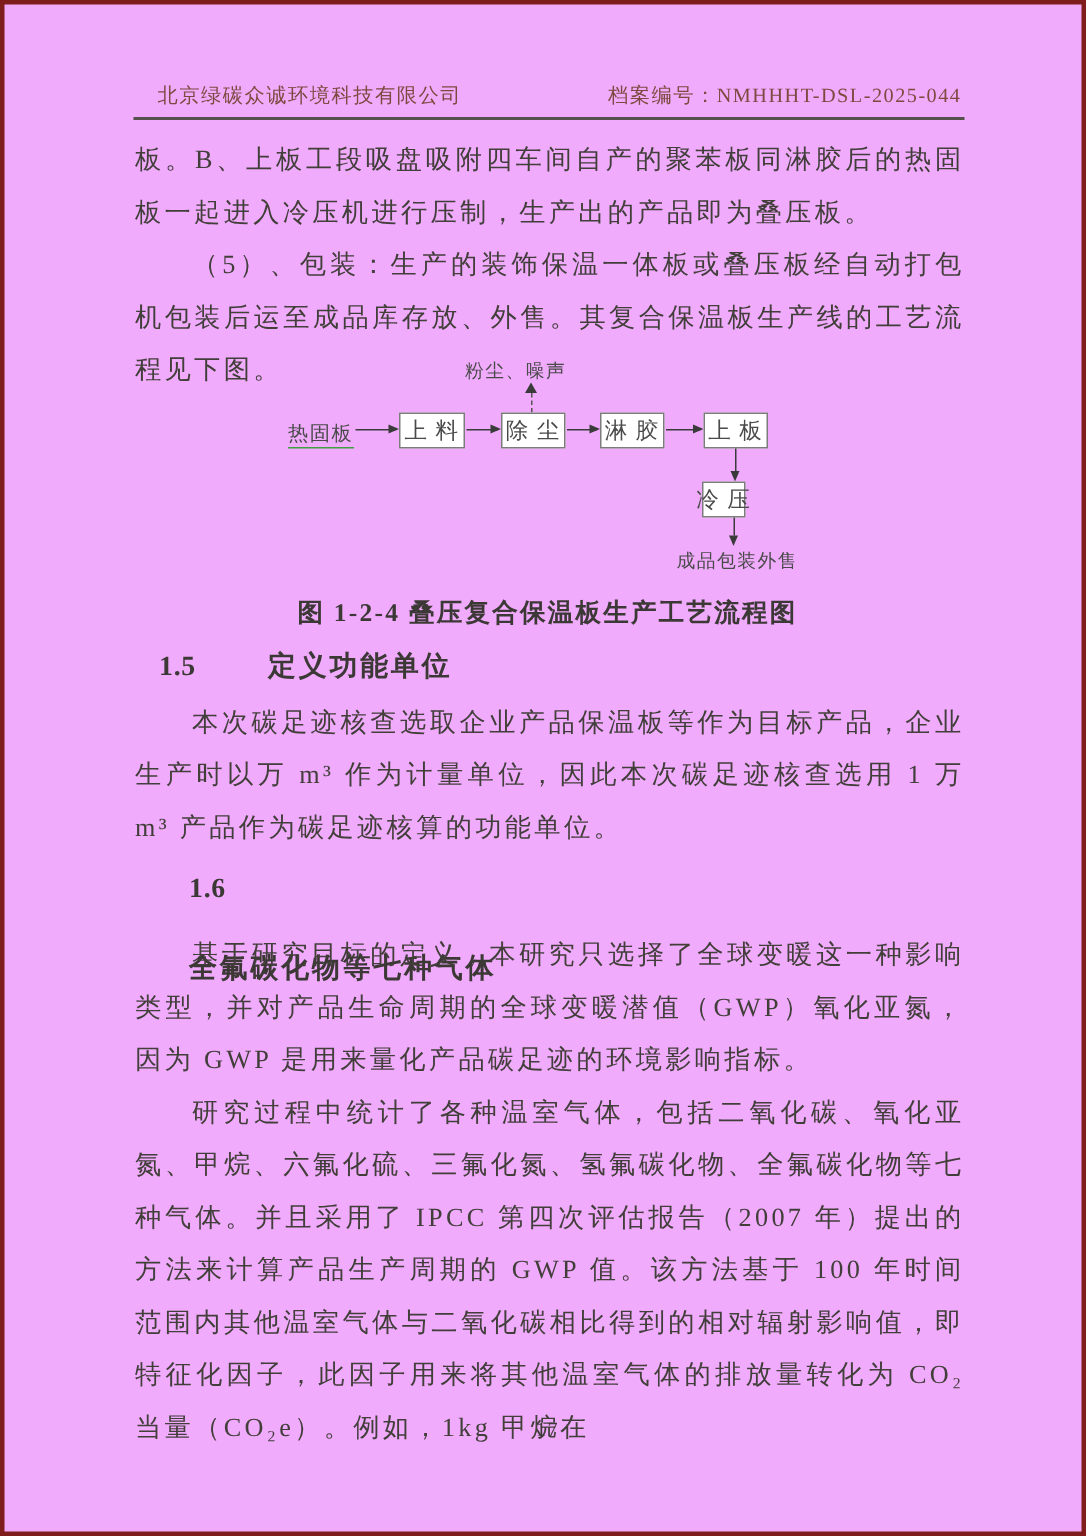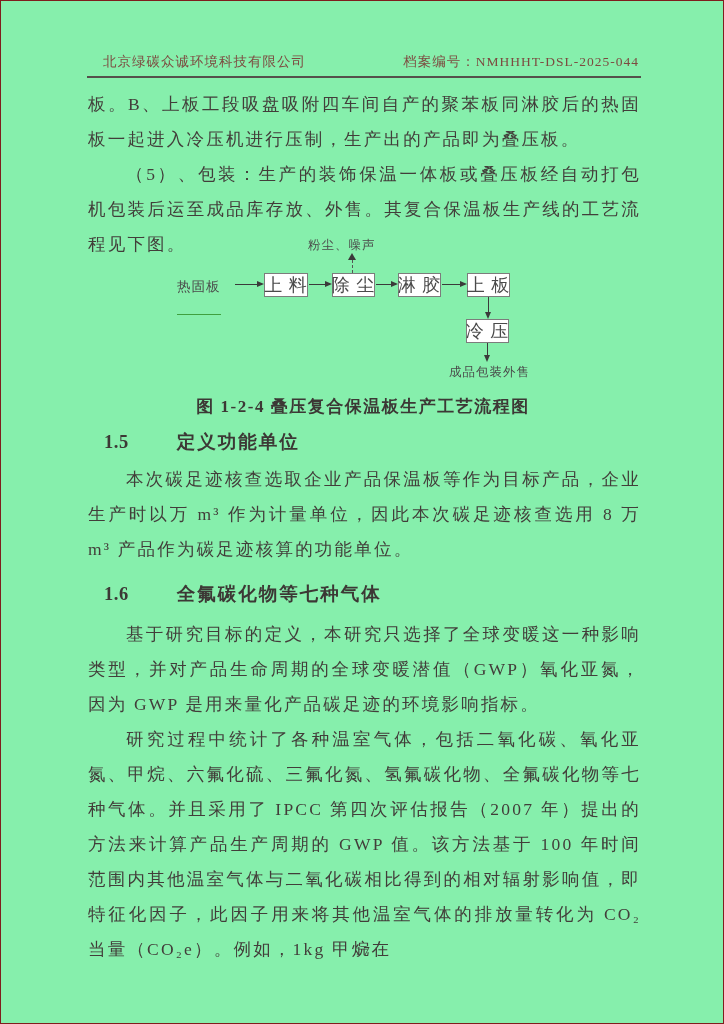--- a/index.html
+++ b/index.html
@@ -1,19 +1,19 @@
 <!DOCTYPE html>
 <html><head>
 <meta charset="utf-8">
 <style>
   * { margin:0; padding:0; box-sizing:border-box; }
   html,body { background:#e8e8e8; }
   .page {
     position:relative; width:724px; height:1024px; margin:0 auto;
-    background:#86efac; border:1px solid #7f1d1d; overflow:hidden;
+    background:#f0abfc; border:3px solid #7f1d1d; overflow:hidden;
     font-family:"Liberation Serif","DejaVu Serif",serif;
     color:#423e3a;
   }
   
   .header {
     position:absolute; top:44px; left:86px; width:554px; height:33px;
     display:flex; justify-content:space-between; align-items:flex-end;
     border-bottom:2px solid #55504b;
     font-size:13.5px; letter-spacing:1px; color:#7d4a40;
     padding:0 2px 5px 16px;
@@ -24,37 +24,37 @@
     font-size:17.5px; line-height:35px; letter-spacing:2.2px;
     text-align:justify; color:#423e3a;
   }
   .indent { text-indent:38px; }
   
   .flow { position:absolute; top:233px; left:0; width:724px; height:155px; }
   .flow .lbl { position:absolute; font-size:12.5px; letter-spacing:1px; color:#4a4a4a; white-space:nowrap; }
   .fbox {
     position:absolute; top:39px; height:24px; border:1px solid #7c7c7c;
     display:flex; align-items:center; justify-content:center;
-    font-size:18px; letter-spacing:1px; color:#4a4a4a; background:#fff;
+    font-size:15px; letter-spacing:1px; color:#4a4a4a; background:#fff;
     white-space:nowrap;
   }
   .harrow { position:absolute; top:50px; height:0; border-top:1.5px solid #3a3a3a; }
   .harrow::after {
     content:""; position:absolute; right:-2px; top:-4.5px; width:0; height:0;
     border-left:7px solid #3a3a3a; border-top:3.5px solid transparent; border-bottom:3.5px solid transparent;
   }
   .vline  { position:absolute; width:0; border-left:1.5px solid #3a3a3a; }
   .vhead  { position:absolute; width:0; height:0;
             border-top:7px solid #3a3a3a; border-left:3.5px solid transparent; border-right:3.5px solid transparent; }
   .dashline { position:absolute; width:0; border-left:1px dashed #555; }
   .uphead { position:absolute; width:0; height:0;
             border-bottom:7px solid #3a3a3a; border-left:4px solid transparent; border-right:4px solid transparent; }
   .input-lbl {
-    position:absolute; top:44px; left:176px; font-size:13.5px; letter-spacing:1px; color:#4a4a4a;
-    border-bottom:1.5px solid #3fa03f; padding-bottom:18px; white-space:nowrap;
+    position:absolute; top:44px; left:189px; font-size:13.5px; letter-spacing:1px; color:#4a4a4a;
+    border-bottom:1.5px solid #3fa03f; padding-bottom:0; white-space:nowrap;
   }
   
   .caption {
     position:absolute; top:394px; left:0; width:724px; text-align:center;
     font-weight:bold; font-size:17px; letter-spacing:1.5px; color:#3c3835;
   }
   .sec-head {
     position:absolute; left:86px; width:554px; padding-left:17px;
     font-weight:bold; font-size:18.5px; letter-spacing:2px; color:#3c3835;
     display:flex; align-items:baseline;gap:28px;
@@ -91,35 +91,35 @@
     <div class="fbox" style="left:263px; width:44px;">上 料</div>
     <div class="harrow" style="left:308px; width:21px;"></div>
     <div class="fbox" style="left:331px; width:43px;">除 尘</div>
     <div class="harrow" style="left:375px; width:20px;"></div>
     <div class="fbox" style="left:397px; width:43px;">淋 胶</div>
     <div class="harrow" style="left:441px; width:23px;"></div>
     <div class="fbox" style="left:466px; width:43px;">上 板</div>
 
     <div class="vline" style="left:487px; top:63px; height:15px;"></div>
     <div class="vhead" style="left:484px; top:78px;"></div>
-    <div class="fbox" style="left:465px; top:85px; width:43px;">冷 压</div>
+    <div class="fbox" style="left:465px; top:85px; width:29px;">冷 压</div>
     <div class="vline" style="left:486px; top:109px; height:12px;"></div>
     <div class="vhead" style="left:483px; top:121px;"></div>
     <span class="lbl" style="left:448px; top:130px;">成品包装外售</span>
   </div>
 
   <div class="caption">图 1-2-4 叠压复合保温板生产工艺流程图</div>
 
   <div class="sec-head" style="top:428px;">
     <span class="num">1.5</span>
     <span class="ttl">定义功能单位</span>
   </div>
-  <div class="para indent" style="top:461px;">本次碳足迹核查选取企业产品保温板等作为目标产品，企业生产时以万 m³ 作为计量单位，因此本次碳足迹核查选用 8 万 m³ 产品作为碳足迹核算的功能单位。</div>
+  <div class="para indent" style="top:461px;">本次碳足迹核查选取企业产品保温板等作为目标产品，企业生产时以万 m³ 作为计量单位，因此本次碳足迹核查选用 1 万 m³ 产品作为碳足迹核算的功能单位。</div>
 
-  <div class="sec-head" style="top:580px;">
+  <div class="sec-head" style="top:580px;flex-direction:column;">
     <span class="num">1.6</span>
     <span class="ttl">全氟碳化物等七种气体</span>
   </div>
   <div class="para indent" style="top:616px;">基于研究目标的定义，本研究只选择了全球变暖这一种影响类型，并对产品生命周期的全球变暖潜值（GWP）氧化亚氮，因为 GWP 是用来量化产品碳足迹的环境影响指标。</div>
   <div class="para indent" style="top:721px;">研究过程中统计了各种温室气体，包括二氧化碳、氧化亚氮、甲烷、六氟化硫、三氟化氮、氢氟碳化物、全氟碳化物等七种气体。并且采用了 IPCC 第四次评估报告（2007 年）提出的方法来计算产品生产周期的 GWP 值。该方法基于 100 年时间范围内其他温室气体与二氧化碳相比得到的相对辐射影响值，即特征化因子，此因子用来将其他温室气体的排放量转化为 CO₂ 当量（CO₂e）。例如，1kg 甲烷在</div>
 
   <div class="pagenum">17</div>
 
 </div>
 

